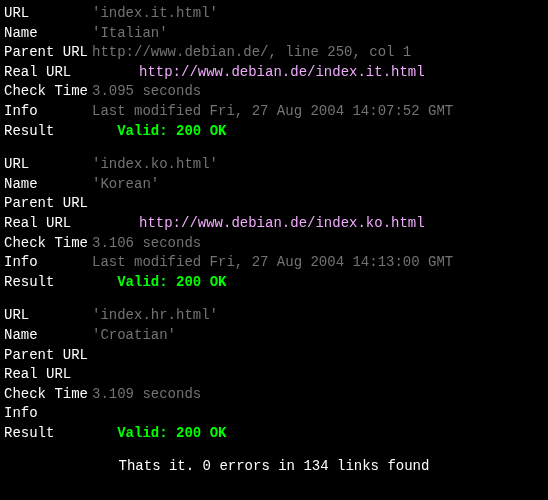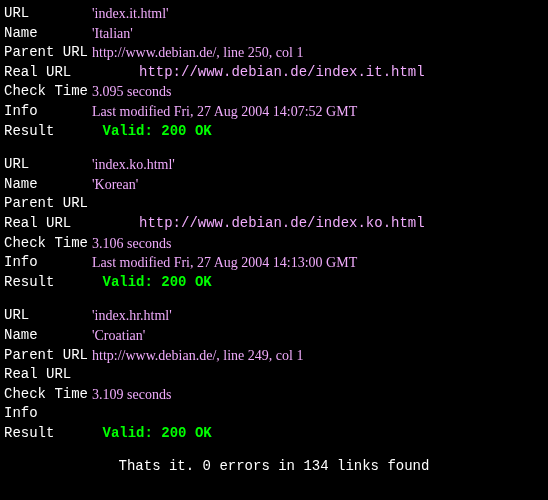--- a/index.html
+++ b/index.html
@@ -18,22 +18,21 @@
   .row {
     display: flex;
     white-space: pre;
   }
   .label {
     width: 88px;
     flex-shrink: 0;
     color: #ffffff;
   }
   .val {
-    color: #f0abfc;
-    font-family: Liberation Serif, serif;
+    color: #737373;
   }
   .link {
     color: #f0abfc;
     margin-left: 47px;
   }
   .result-valid {
     color: #00ff00;
     font-weight: bold;
   }
   .block {
@@ -63,20 +62,20 @@
       <div class="row"><span class="label">Name</span><span class="val">'Korean'</span></div>
       <div class="row"><span class="label">Parent URL</span></div>
       <div class="row"><span class="label">Real URL</span><span class="link">http://www.debian.de/index.ko.html</span></div>
       <div class="row"><span class="label">Check Time</span><span class="val">3.106 seconds</span></div>
       <div class="row"><span class="label">Info</span><span class="val">Last modified Fri, 27 Aug 2004 14:13:00 GMT</span></div>
       <div class="row"><span class="label">Result</span><span class="val">   </span><span class="result-valid">Valid: 200 OK</span></div>
     </div>
     <div class="block">
       <div class="row"><span class="label">URL</span><span class="val">'index.hr.html'</span></div>
       <div class="row"><span class="label">Name</span><span class="val">'Croatian'</span></div>
-      <div class="row"><span class="label">Parent URL</span><span class="val">http://www.debian.de/, line 249, col 1</span></div>
+      <div class="row"><span class="label">Parent URL</span></div>
       <div class="row"><span class="label">Real URL</span></div>
       <div class="row"><span class="label">Check Time</span><span class="val">3.109 seconds</span></div>
       <div class="row"><span class="label">Info</span></div>
       <div class="row"><span class="label">Result</span><span class="val">   </span><span class="result-valid">Valid: 200 OK</span></div>
     </div>
     <div class="summary">Thats it. 0 errors in 134 links found</div>
   </div>
 
 </body></html>

